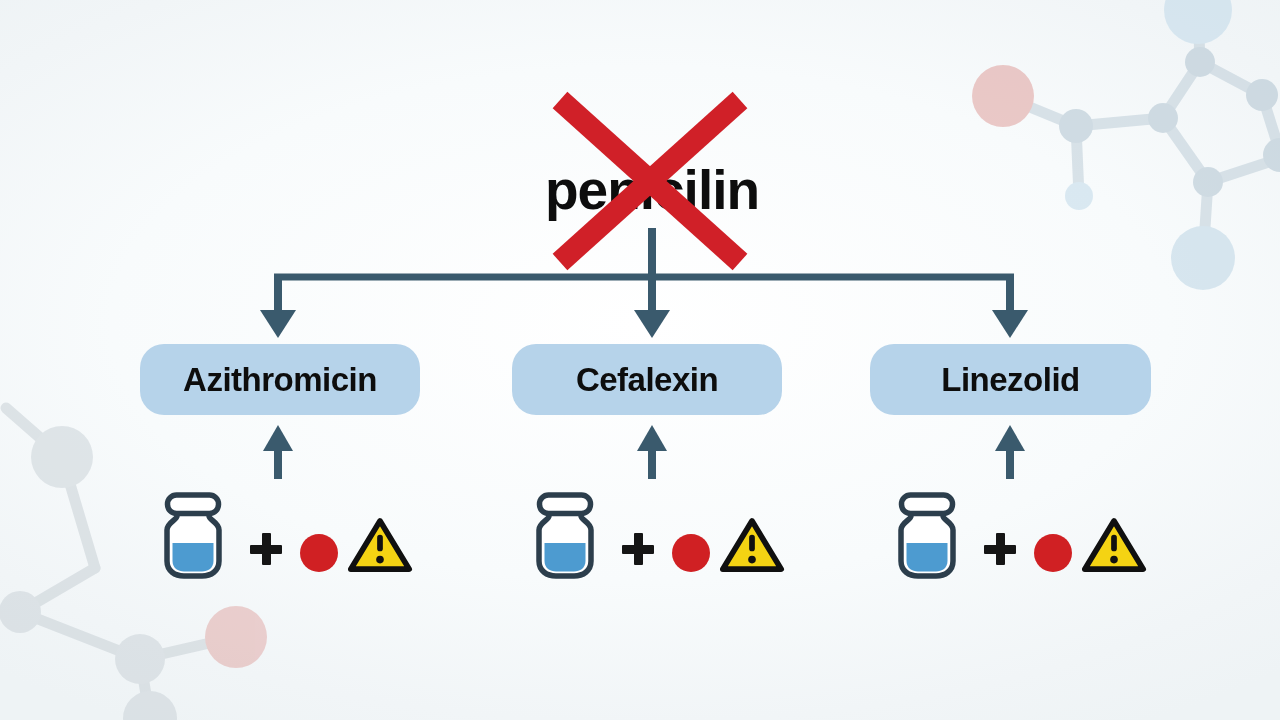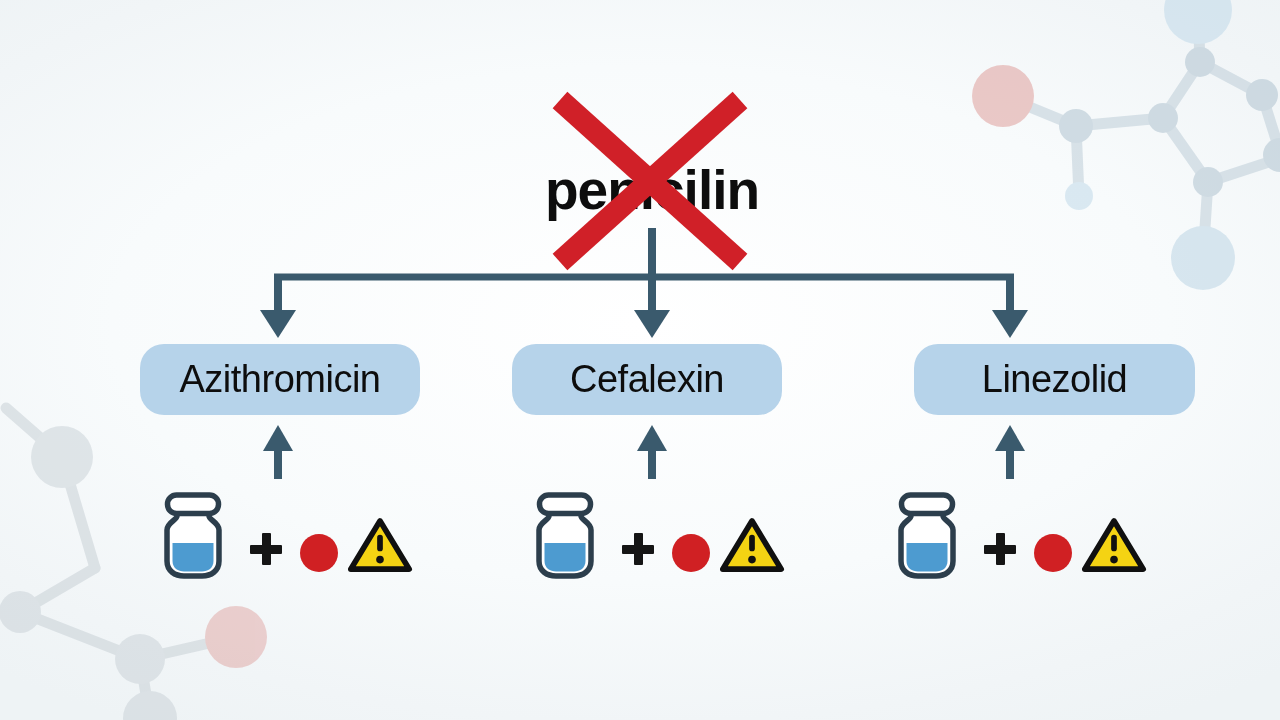--- a/index.html
+++ b/index.html
@@ -28,25 +28,25 @@
   #connectors{left:0;top:0;z-index:1;pointer-events:none;}
   #connectors path{stroke:var(--arrow,#3a5a6d);fill:none;}
   #connectors polygon{fill:var(--arrow,#3a5a6d);}
 
   
   .drug-box{
     height:71px;border-radius:24px;background:var(--box-fill,#b6d3ea);
     display:flex;align-items:center;justify-content:center;z-index:2;
   }
   .drug-box span{
-    font-size:38px;font-weight:normal;letter-spacing:-0.5px;color:var(--text,#0d0d0d);
+    font-size:33px;font-weight:bold;letter-spacing:-0.5px;color:var(--text,#0d0d0d);
   }
   #box-1{left:140px;top:344px;width:280px;}
   #box-2{left:512px;top:344px;width:270px;}
-  #box-3{left:870px;top:344px;width:281px;margin-left:44px;}
+  #box-3{left:870px;top:344px;width:281px;}
 
   
   .up-arrow{top:425px;z-index:2;}
   .up-arrow polygon,.up-arrow rect{fill:var(--arrow,#3a5a6d);}
   #up-1{left:263px;} #up-2{left:637px;} #up-3{left:995px;}
 
   
   .icon-group{top:490px;display:flex;align-items:flex-start;z-index:2;}
   #group-1{left:158px;} #group-2{left:530px;} #group-3{left:892px;}
 

